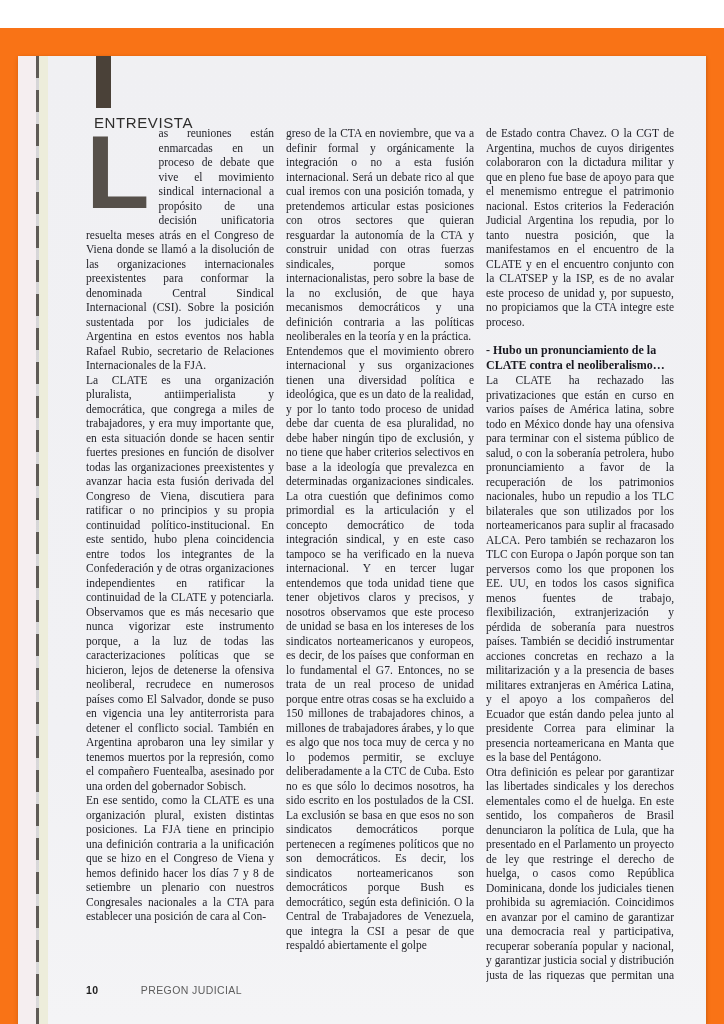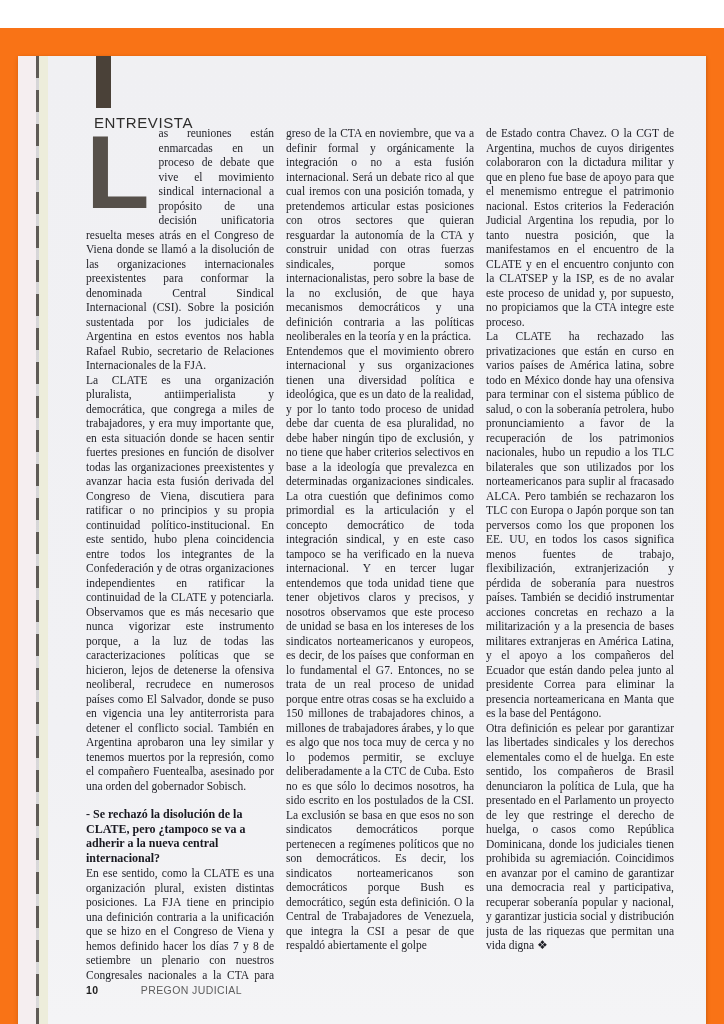--- a/index.html
+++ b/index.html
@@ -80,31 +80,31 @@
     <div class="edge-cream"></div>
 
     <div class="header-bar"></div>
     <div class="section-label">ENTREVISTA</div>
 
     <div class="content">
 
       <div class="col">
         <p><span class="dropcap">L</span><span>as reuniones están enmarcadas en un proceso de debate que vive el movimiento sindical internacional a propósito de una decisión unificatoria resuelta meses atrás en el Congreso de Viena donde se llamó a la disolución de las organizaciones internacionales preexistentes para conformar la denominada Central Sindical Internacional (CSI). Sobre la posición sustentada por los judiciales de Argentina en estos eventos nos habla Rafael Rubio, secretario de Relaciones Internacionales de la FJA.</span></p>
         <p>La CLATE es una organización pluralista, antiimperialista y democrática, que congrega a miles de trabajadores, y era muy importante que, en esta situación donde se hacen sentir fuertes presiones en función de disolver todas las organizaciones preexistentes y avanzar hacia esta fusión derivada del Congreso de Viena, discutiera para ratificar o no principios y su propia continuidad político-institucional. En este sentido, hubo plena coincidencia entre todos los integrantes de la Confederación y de otras organizaciones independientes en ratificar la continuidad de la CLATE y potenciarla. Observamos que es más necesario que nunca vigorizar este instrumento porque, a la luz de todas las caracterizaciones políticas que se hicieron, lejos de detenerse la ofensiva neoliberal, recrudece en numerosos países como El Salvador, donde se puso en vigencia una ley antiterrorista para detener el conflicto social. También en Argentina aprobaron una ley similar y tenemos muertos por la represión, como el compañero Fuentealba, asesinado por una orden del gobernador Sobisch.</p>
-        <p class="q">- Se rechazó la disolución de la CLATE, pero ¿tampoco se va a adherir a la nueva central internacional?</p>
         <p>En ese sentido, como la CLATE es una organización plural, existen distintas posiciones. La FJA tiene en principio una definición contraria a la unificación que se hizo en el Congreso de Viena y hemos definido hacer los días 7 y 8 de setiembre un plenario con nuestros Congresales nacionales a la CTA para establecer una posición de cara al Con-</p>
       </div>
 
       <div class="col">
         <p>greso de la CTA en noviembre, que va a definir formal y orgánicamente la integración o no a esta fusión internacional. Será un debate rico al que cual iremos con una posición tomada, y pretendemos articular estas posiciones con otros sectores que quieran resguardar la autonomía de la CTA y construir unidad con otras fuerzas sindicales, porque somos internacionalistas, pero sobre la base de la no exclusión, de que haya mecanismos democráticos y una definición contraria a las políticas neoliberales en la teoría y en la práctica.</p>
         <p>Entendemos que el movimiento obrero internacional y sus organizaciones tienen una diversidad política e ideológica, que es un dato de la realidad, y por lo tanto todo proceso de unidad debe dar cuenta de esa pluralidad, no debe haber ningún tipo de exclusión, y no tiene que haber criterios selectivos en base a la ideología que prevalezca en determinadas organizaciones sindicales. La otra cuestión que definimos como primordial es la articulación y el concepto democrático de toda integración sindical, y en este caso tampoco se ha verificado en la nueva internacional. Y en tercer lugar entendemos que toda unidad tiene que tener objetivos claros y precisos, y nosotros observamos que este proceso de unidad se basa en los intereses de los sindicatos norteamericanos y europeos, es decir, de los países que conforman en lo fundamental el G7. Entonces, no se trata de un real proceso de unidad porque entre otras cosas se ha excluido a 150 millones de trabajadores chinos, a millones de trabajadores árabes, y lo que es algo que nos toca muy de cerca y no lo podemos permitir, se excluye deliberadamente a la CTC de Cuba. Esto no es que sólo lo decimos nosotros, ha sido escrito en los postulados de la CSI. La exclusión se basa en que esos no son sindicatos democráticos porque pertenecen a regímenes políticos que no son democráticos. Es decir, los sindicatos norteamericanos son democráticos porque Bush es democrático, según esta definición. O la Central de Trabajadores de Venezuela, que integra la CSI a pesar de que respaldó abiertamente el golpe</p>
       </div>
 
       <div class="col">
         <p>de Estado contra Chavez. O la CGT de Argentina, muchos de cuyos dirigentes colaboraron con la dictadura militar y que en pleno fue base de apoyo para que el menemismo entregue el patrimonio nacional. Estos criterios la Federación Judicial Argentina los repudia, por lo tanto nuestra posición, que la manifestamos en el encuentro de la CLATE y en el encuentro conjunto con la CLATSEP y la ISP, es de no avalar este proceso de unidad y, por supuesto, no propiciamos que la CTA integre este proceso.</p>
+        <p class="q">- Hubo un pronunciamiento de la CLATE contra el neoliberalismo…</p>
         <p>La CLATE ha rechazado las privatizaciones que están en curso en varios países de América latina, sobre todo en México donde hay una ofensiva para terminar con el sistema público de salud, o con la soberanía petrolera, hubo pronunciamiento a favor de la recuperación de los patrimonios nacionales, hubo un repudio a los TLC bilaterales que son utilizados por los norteamericanos para suplir al fracasado ALCA. Pero también se rechazaron los TLC con Europa o Japón porque son tan perversos como los que proponen los EE. UU, en todos los casos significa menos fuentes de trabajo, flexibilización, extranjerización y pérdida de soberanía para nuestros países. También se decidió instrumentar acciones concretas en rechazo a la militarización y a la presencia de bases militares extranjeras en América Latina, y el apoyo a los compañeros del Ecuador que están dando pelea junto al presidente Correa para eliminar la presencia norteamericana en Manta que es la base del Pentágono.</p>
         <p><span>Otra definición es pelear por garantizar las libertades sindicales y los derechos elementales como el de huelga. En este sentido, los compañeros de Brasil denunciaron la política de Lula, que ha presentado en el Parlamento un proyecto de ley que restringe el derecho de huelga, o casos como República Dominicana, donde los judiciales tienen prohibida su agremiación. Coincidimos en avanzar por el camino de garantizar una democracia real y participativa, recuperar soberanía popular y nacional, y garantizar justicia social y distribución justa de las riquezas que permitan una vida digna </span><span class="end-mark">❖</span></p>
       </div>
 
     </div>
 
     <div class="footer">
       <span class="pageno">10</span>
       <span class="pub">PREGON JUDICIAL</span>
     </div>

